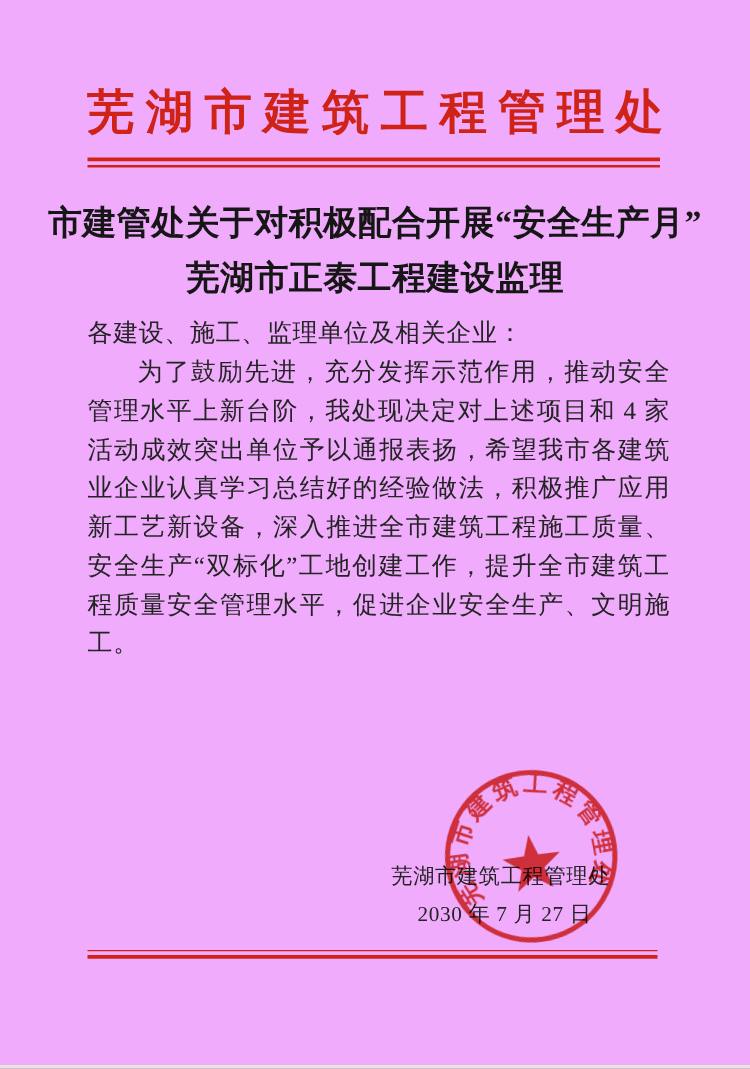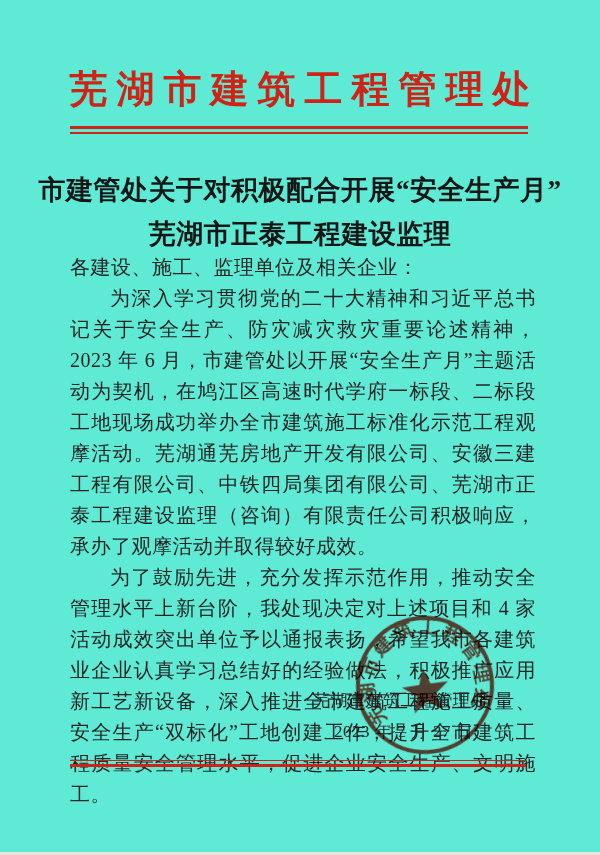--- a/index.html
+++ b/index.html
@@ -5,40 +5,40 @@
   :root{
     --header-red:#cf2318;
     --seal-red:#d8362a;
     --ink:#242424;
   }
   html,body{margin:0;padding:0;background:#888;}
   .page{
     position:relative;
     width:600px;height:855px;
     margin:0 auto;
-    background:#5eead4;
+    background:#f0abfc;
     overflow:hidden;
     font-family:"Liberation Serif","DejaVu Serif",serif;
     color:var(--ink);
   }
   .letterhead{
     position:absolute;top:64px;left:0;width:100%;
     text-align:center;white-space:nowrap;
     font-size:38px;font-weight:700;
     color:var(--header-red);
     letter-spacing:9px;text-indent:9px;
   }
   .header-rule{
     position:absolute;top:126px;left:70px;width:458px;height:3px;
     border-top:3px solid var(--header-red);
     border-bottom:2px solid var(--header-red);
     box-sizing:content-box;
   }
   .doc-title{
-    position:absolute;top:168px;left:25px;right:25px;
+    position:absolute;top:156px;left:25px;right:25px;
     text-align:center;
     font-size:27px;line-height:44px;font-weight:700;
     color:#161616;letter-spacing:.5px;
   }
   .body-text{
     position:absolute;top:252px;left:70px;width:466px;
     font-size:20px;line-height:31px;
     text-align:justify;
     color:var(--ink);
     letter-spacing:.5px;
@@ -91,27 +91,26 @@
 
   <div class="header-rule"></div>
 
   <div class="doc-title">
     <div>市建管处关于对积极配合开展“安全生产月”</div>
     <div>芜湖市正泰工程建设监理</div>
   </div>
 
   <div class="body-text">
     <p class="salutation">各建设、施工、监理单位及相关企业：</p>
-    <p>为深入学习贯彻党的二十大精神和习近平总书记关于安全生产、防灾减灾救灾重要论述精神，2023 年 6 月，市建管处以开展“安全生产月”主题活动为契机，在鸠江区高速时代学府一标段、二标段工地现场成功举办全市建筑施工标准化示范工程观摩活动。芜湖通芜房地产开发有限公司、安徽三建工程有限公司、中铁四局集团有限公司、芜湖市正泰工程建设监理（咨询）有限责任公司积极响应，承办了观摩活动并取得较好成效。</p>
     <p>为了鼓励先进，充分发挥示范作用，推动安全管理水平上新台阶，我处现决定对上述项目和 4 家活动成效突出单位予以通报表扬，希望我市各建筑业企业认真学习总结好的经验做法，积极推广应用新工艺新设备，深入推进全市建筑工程施工质量、安全生产“双标化”工地创建工作，提升全市建筑工程质量安全管理水平，促进企业安全生产、文明施工。</p>
   </div>
 
   <div class="signature">芜湖市建筑工程管理处</div>
 
-  <div class="sig-date">2023 年 7 月 27 日</div>
+  <div class="sig-date">2030 年 7 月 27 日</div>
 
   <div class="seal">
     <svg viewBox="0 0 140 140">
       <circle class="seal-ring" cx="70" cy="70" r="66"></circle>
       <defs>
         <path id="sealArc" d="M 28.2 99.3 A 51 51 0 1 1 111.8 99.3" fill="none"></path>
       </defs>
       <text class="seal-text">
         <textPath href="#sealArc" startOffset="0" textLength="220" lengthAdjust="spacing">芜湖市建筑工程管理处</textPath>
       </text>

